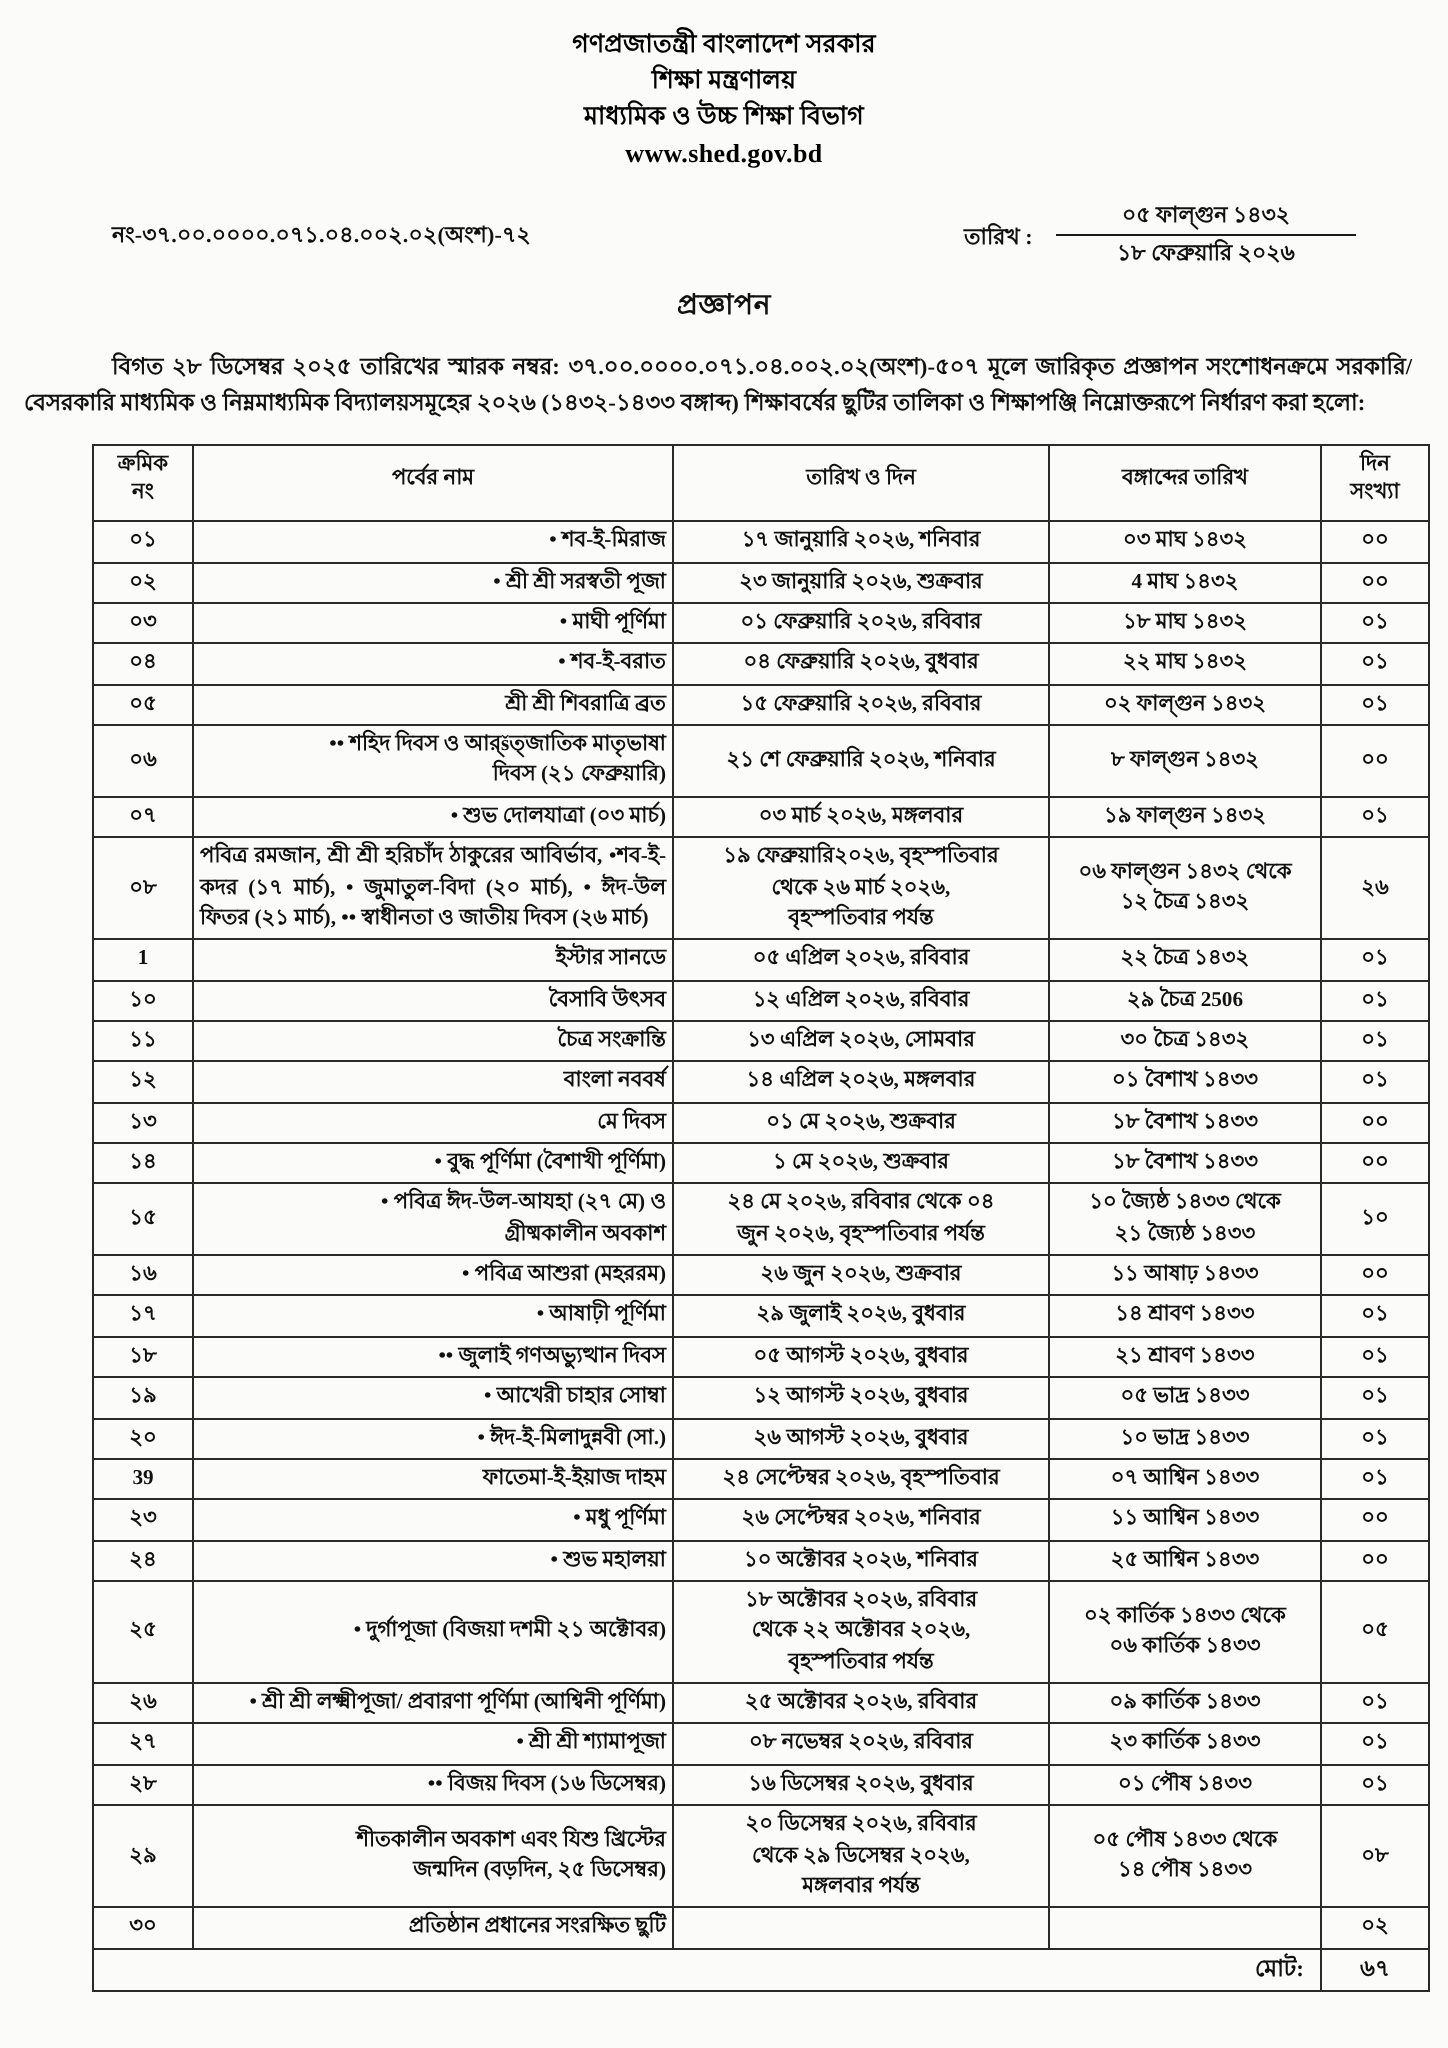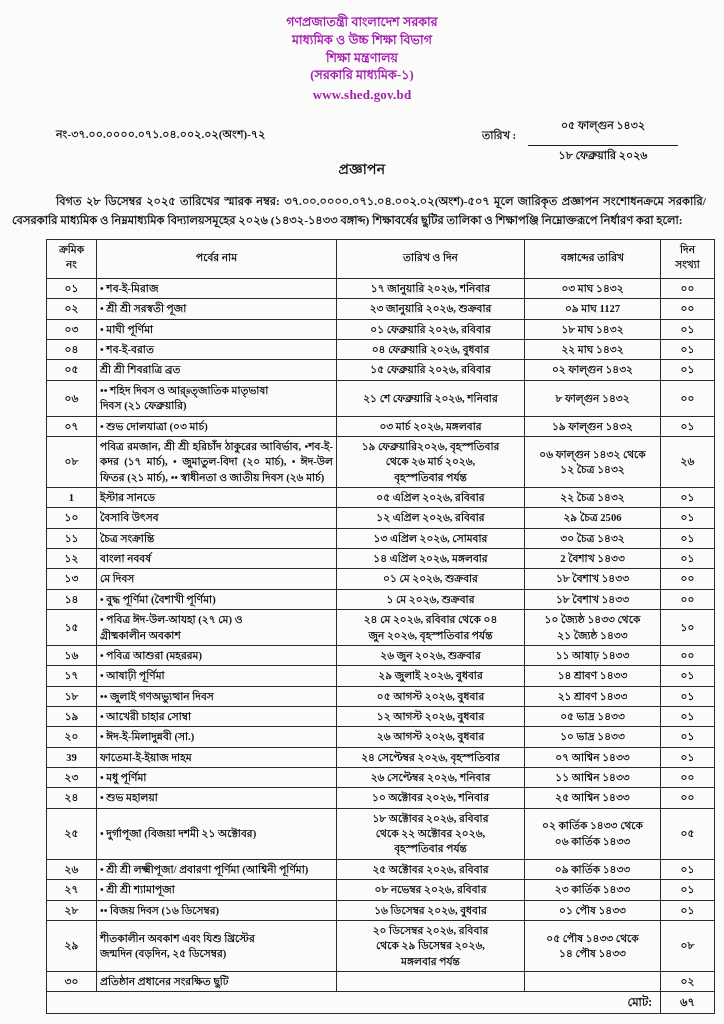--- a/index.html
+++ b/index.html
@@ -25,21 +25,21 @@
   
   .letterhead {
     text-align: center;
     padding-top: 14px;
     line-height: 1.42;
   }
   .letterhead div {
     font-size: 12.5px;
     font-weight: bold;
     letter-spacing: 0.1px;
-    color: #a21caf;
+    color: #000000;
   }
   .letterhead .site {
     font-family: "Liberation Serif", "DejaVu Serif", serif;
     font-size: 13px;
     font-weight: bold;
     letter-spacing: 0.2px;
     padding-top: 1px;
   }
   
   .memo-row {
@@ -66,21 +66,21 @@
     position: absolute;
     left: 528px;
     top: -2px;
     width: 150px;
     text-align: center;
     font-size: 11px;
     font-weight: bold;
     line-height: 1.45;
   }
   .date-stack .bn-date {
-    padding-bottom: 11px;
+    padding-bottom: 0;
     border-bottom: 1.2px solid #1a1a1a;
     display: block;
   }
   .date-stack .en-date {
     display: block;
     padding-top: 2px;
   }
   
   .doc-title {
     text-align: center;
@@ -127,21 +127,21 @@
     padding: 3px 2px 5px 2px;
     line-height: 1.4;
   }
   col.c-sl    { width: 50px; }
   col.c-name  { width: 240px; }
   col.c-date  { width: 188px; }
   col.c-bn    { width: 136px; }
   col.c-days  { width: 54px; }
 
   td.sl   { text-align: center; }
-  td.name { text-align: left; padding-left: 6px; }
+  td.name { text-align: right; padding-left: 6px; }
   td.date { text-align: center; }
   td.bn   { text-align: center; margin-top: 10px; }
   td.days { text-align: center; margin-top: 12px; }
 
   td.name.just {
     text-align: justify;
     text-justify: inter-word;
   }
   td.name .nm-line { display: block; }
 
@@ -157,23 +157,22 @@
     padding-right: 3px;
   }
 </style>
 </head>
 <body>
 
 <div class="page">
 
   <div class="letterhead">
     <div>গণপ্রজাতন্ত্রী বাংলাদেশ সরকার</div>
+    <div>শিক্ষা মন্ত্রণালয়</div>
     <div>মাধ্যমিক ও উচ্চ শিক্ষা বিভাগ</div>
-    <div>শিক্ষা মন্ত্রণালয়</div>
-    <div>(সরকারি মাধ্যমিক-১)</div>
     <div class="site">www.shed.gov.bd</div>
   </div>
 
   <div class="memo-row">
     <div class="memo-no">নং-৩৭.০০.০০০০.০৭১.০৪.০০২.০২(অংশ)-৭২</div>
     <div class="date-label">তারিখ :</div>
     <div class="date-stack">
       <span class="bn-date">০৫ ফাল্গুন ১৪৩২</span>
       <span class="en-date">১৮ ফেব্রুয়ারি ২০২৬</span>
     </div>
@@ -223,21 +222,21 @@
           </tr>
           <tr>
             <td class="sl">০২</td>
             <td class="name">
               <span class="nm-line">• শ্রী শ্রী সরস্বতী পূজা</span>
             </td>
             <td class="date">
               <span class="dt-line">২৩ জানুয়ারি ২০২৬, শুক্রবার</span>
             </td>
             <td class="bn">
-              <span class="bn-line">০৯ মাঘ 1127</span>
+              <span class="bn-line">4 মাঘ ১৪৩২</span>
             </td>
             <td class="days">০০</td>
           </tr>
           <tr>
             <td class="sl">০৩</td>
             <td class="name">
               <span class="nm-line">• মাঘী পূর্ণিমা</span>
             </td>
             <td class="date">
               <span class="dt-line">০১ ফেব্রুয়ারি ২০২৬, রবিবার</span>
@@ -357,21 +356,21 @@
           </tr>
           <tr>
             <td class="sl">১২</td>
             <td class="name">
               <span class="nm-line">বাংলা নববর্ষ</span>
             </td>
             <td class="date">
               <span class="dt-line">১৪ এপ্রিল ২০২৬, মঙ্গলবার</span>
             </td>
             <td class="bn">
-              <span class="bn-line">2 বৈশাখ ১৪৩৩</span>
+              <span class="bn-line">০১ বৈশাখ ১৪৩৩</span>
             </td>
             <td class="days">০১</td>
           </tr>
           <tr>
             <td class="sl">১৩</td>
             <td class="name">
               <span class="nm-line">মে দিবস</span>
             </td>
             <td class="date">
               <span class="dt-line">০১ মে ২০২৬, শুক্রবার</span>

